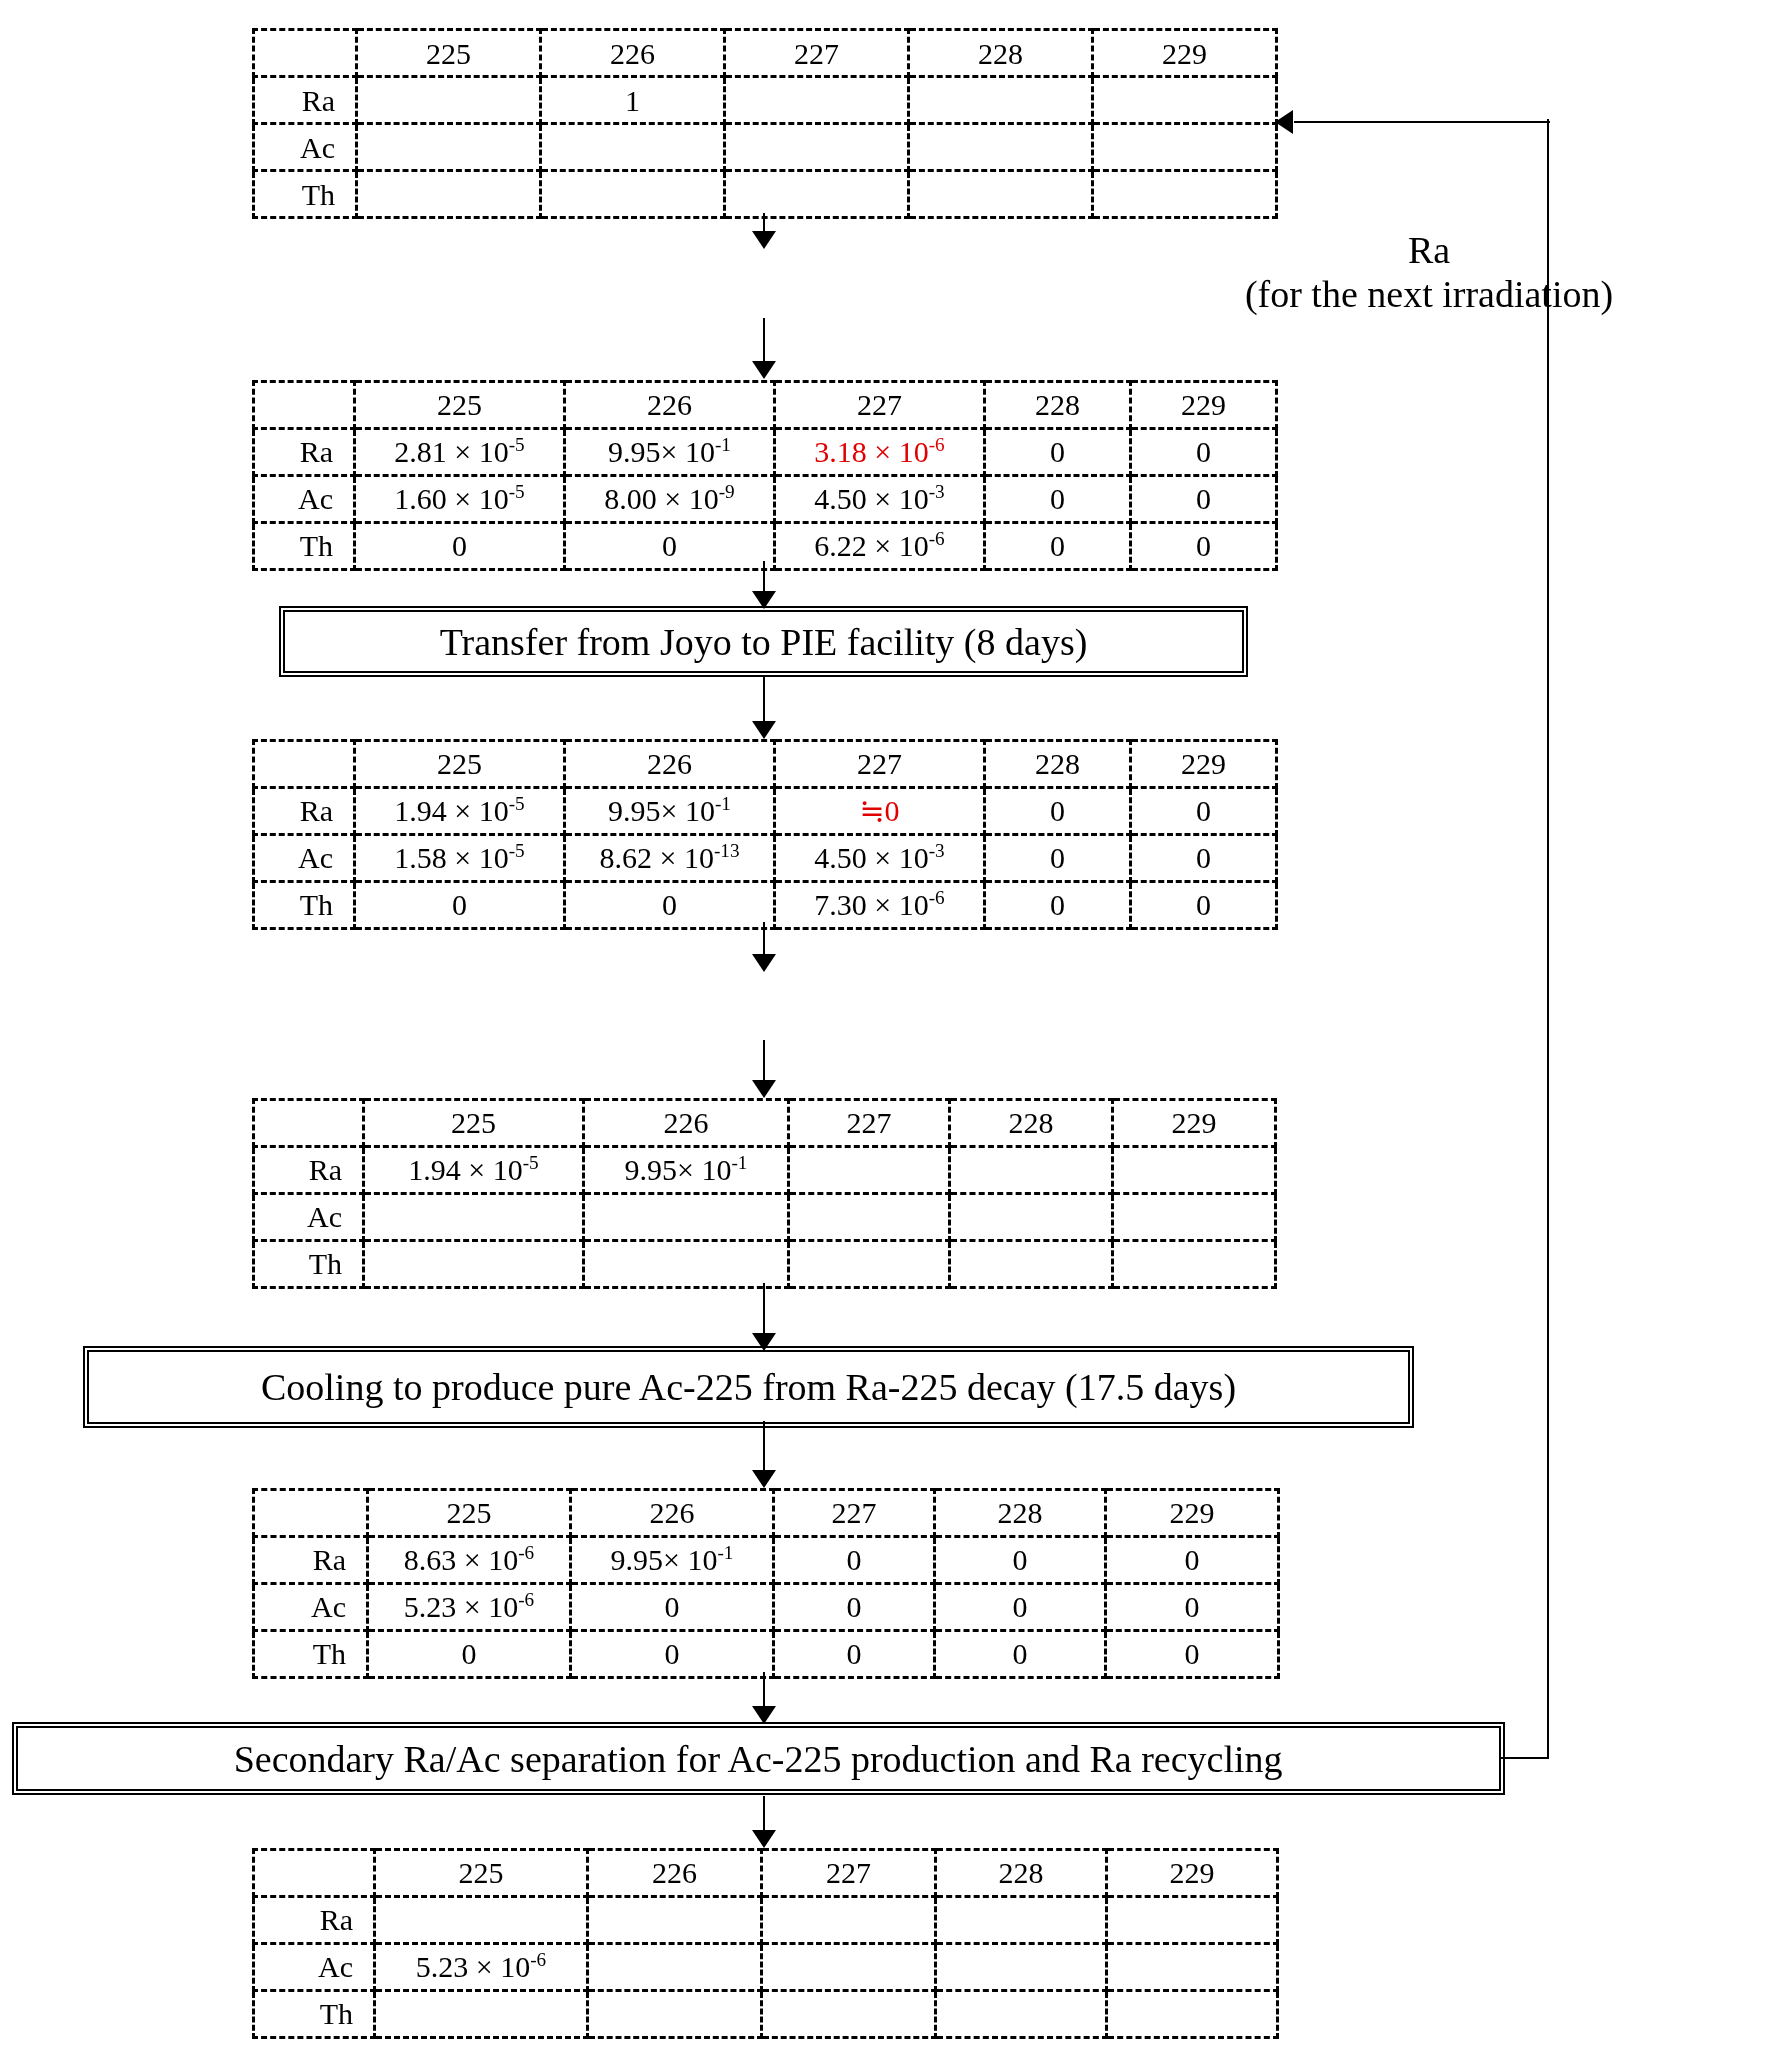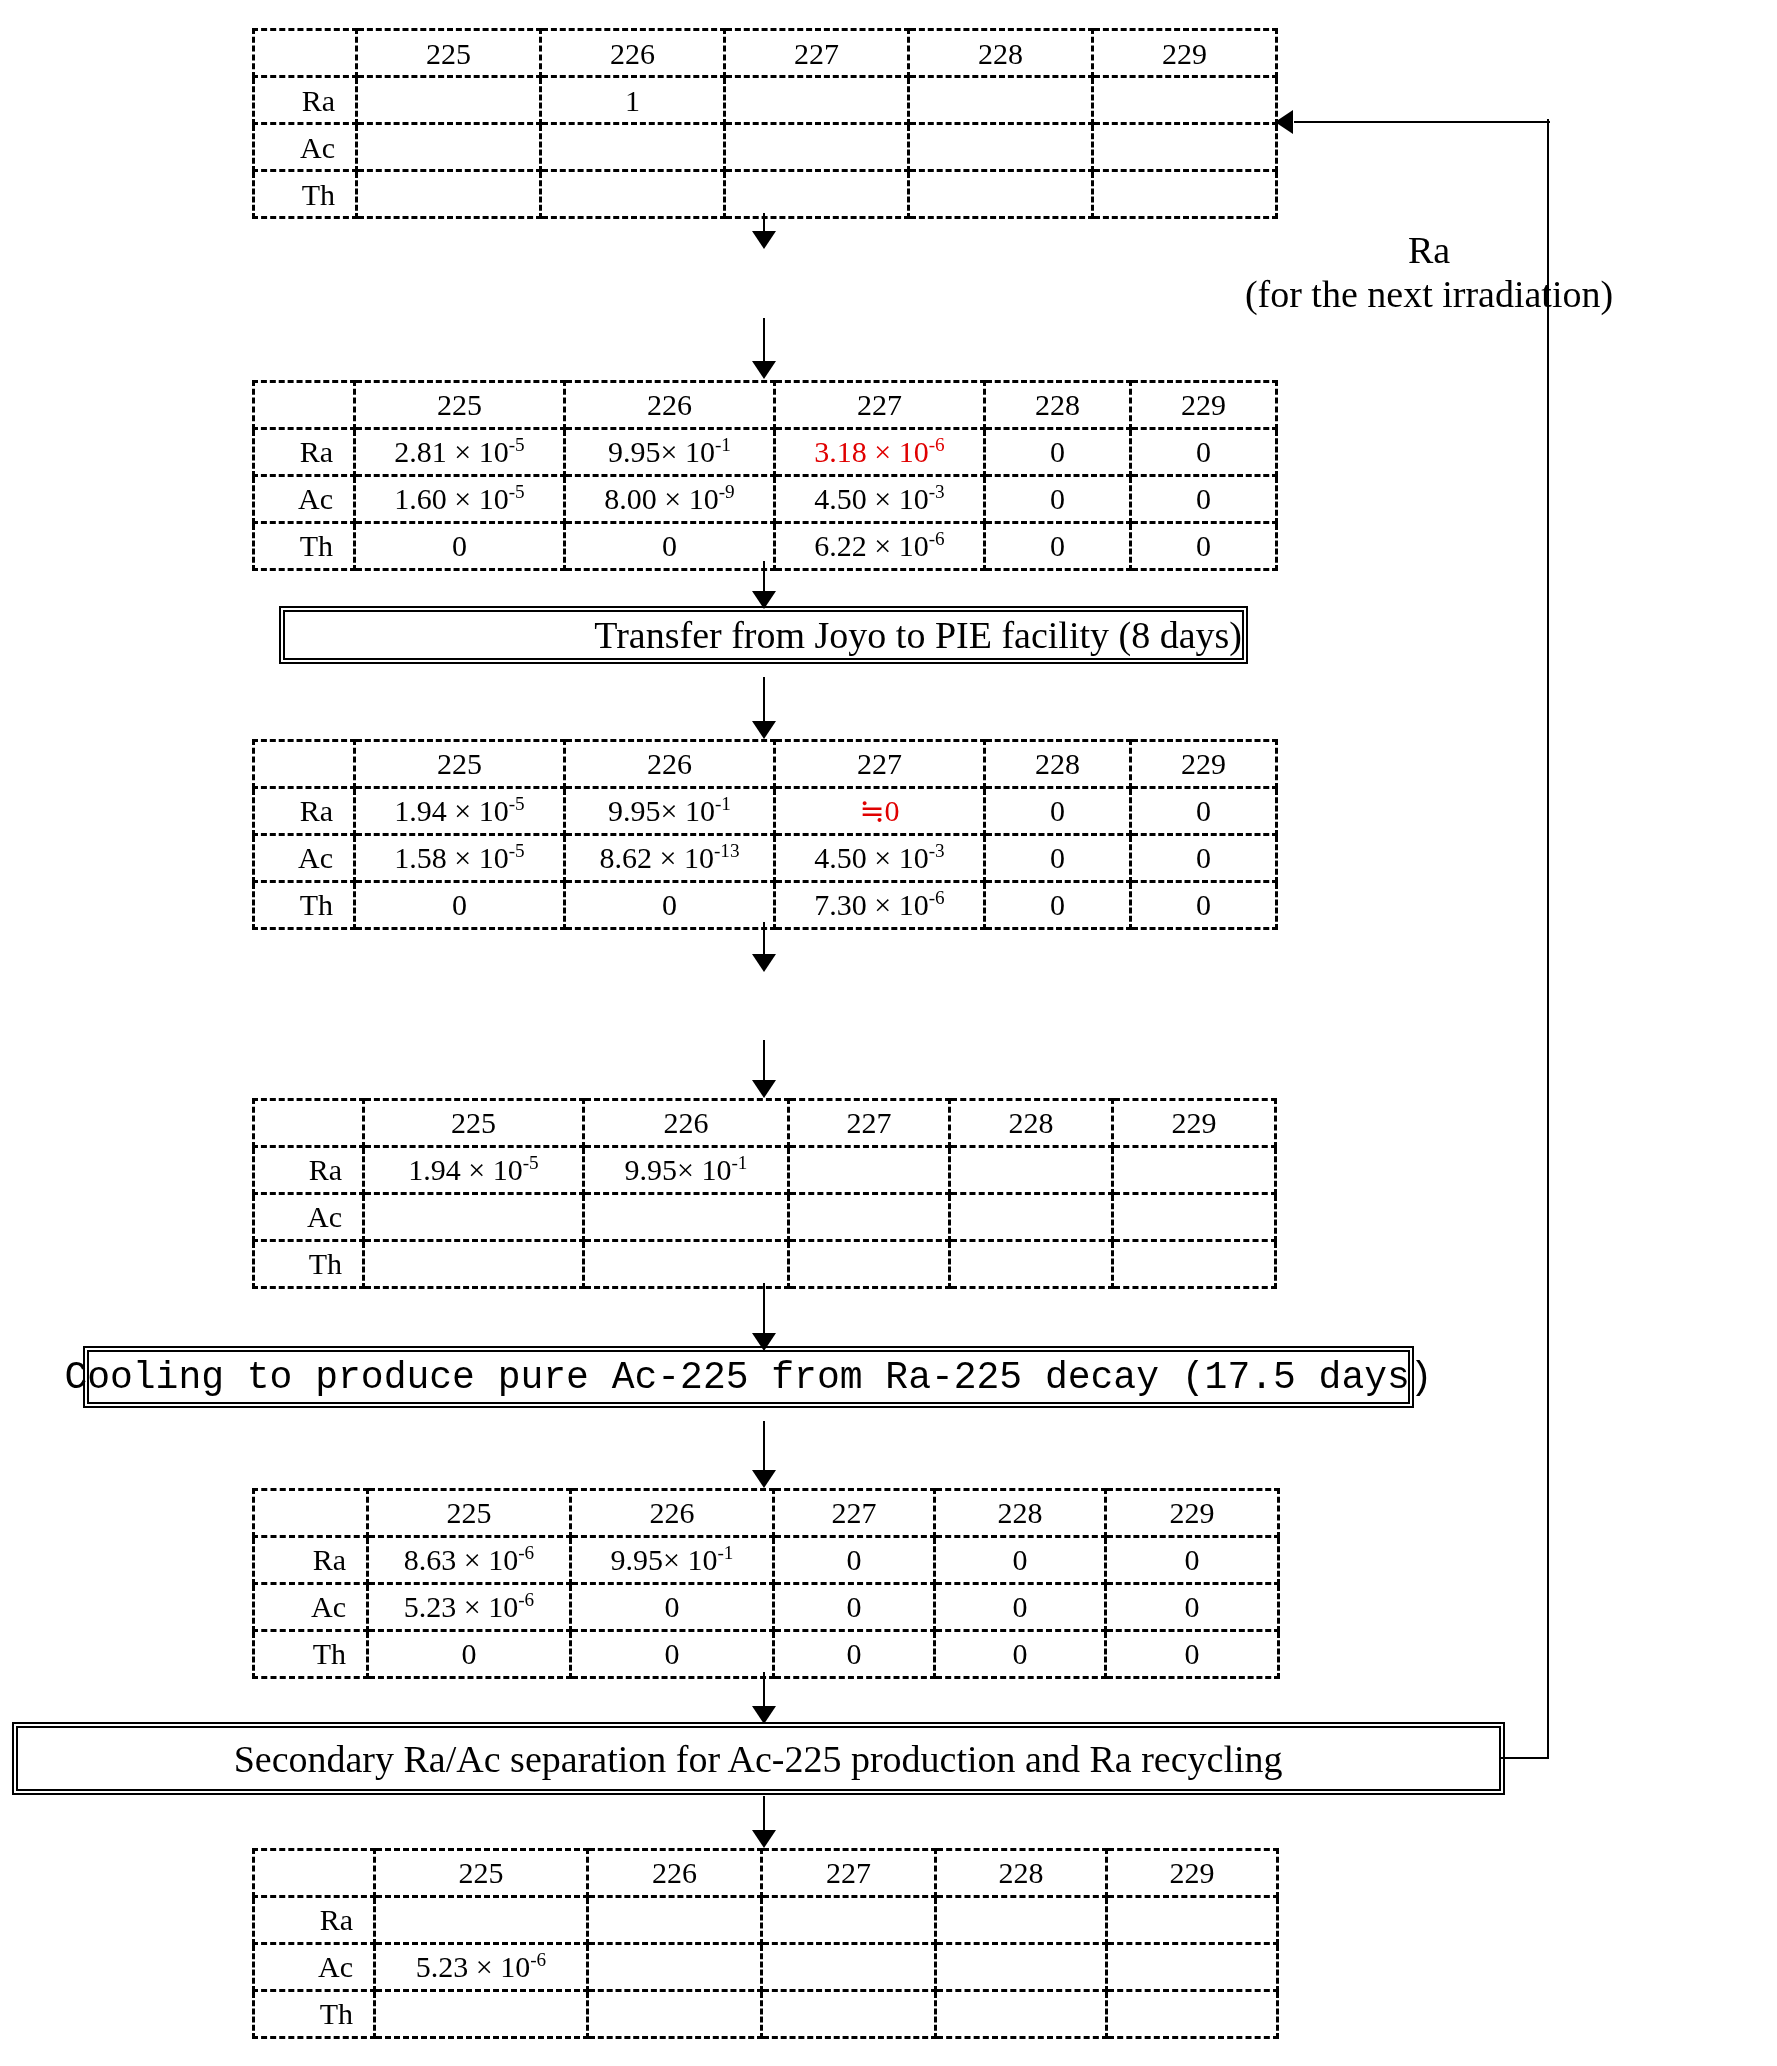--- a/index.html
+++ b/index.html
@@ -203,21 +203,21 @@
           <td><span class="valwrap">6.22 × 10<sup class="exp">-6</sup></span></td>
           <td><span class="valwrap">0</span></td>
           <td><span class="valwrap">0</span></td>
         </tr>
       </tbody>
   </table>
 
   <div class="vline" style="left:763px; top:561px; height:39px;"></div>
   <div class="arrow-down" style="left:752px; top:591px;"></div>
 
-  <div class="proc-box" id="box1" style="left:283px; top:610px; width:961px; height:50px;justify-content:flex-end;">
+  <div class="proc-box" id="box1" style="left:283px; top:610px; width:961px; height:63px;">
     <span>Transfer from Joyo to PIE facility (8 days)</span>
   </div>
 
   <div class="vline" style="left:763px; top:677px; height:53px;"></div>
   <div class="arrow-down" style="left:752px; top:721px;"></div>
 
   <table class="nuc-table" id="tbl2" style="left:252px; top:739px; width:1023px;">
     <colgroup>
         <col style="width:101px">
         <col style="width:210px">
@@ -310,21 +310,21 @@
           <td></td>
           <td></td>
           <td></td>
         </tr>
       </tbody>
   </table>
 
   <div class="vline" style="left:763px; top:1283px; height:60px;"></div>
   <div class="arrow-down" style="left:752px; top:1333px;"></div>
 
-  <div class="proc-box" id="box3" style="left:87px; top:1350px; width:1323px; height:54px;font-family:Liberation Mono, monospace;">
+  <div class="proc-box" id="box3" style="left:87px; top:1350px; width:1323px; height:74px;">
     <span>Cooling to produce pure Ac-225 from Ra-225 decay (17.5 days)</span>
   </div>
 
   <div class="vline" style="left:763px; top:1421px; height:60px;"></div>
   <div class="arrow-down" style="left:752px; top:1470px;"></div>
 
   <table class="nuc-table" id="tbl4" style="left:252px; top:1488px; width:1023px;">
     <colgroup>
         <col style="width:114px">
         <col style="width:203px">

